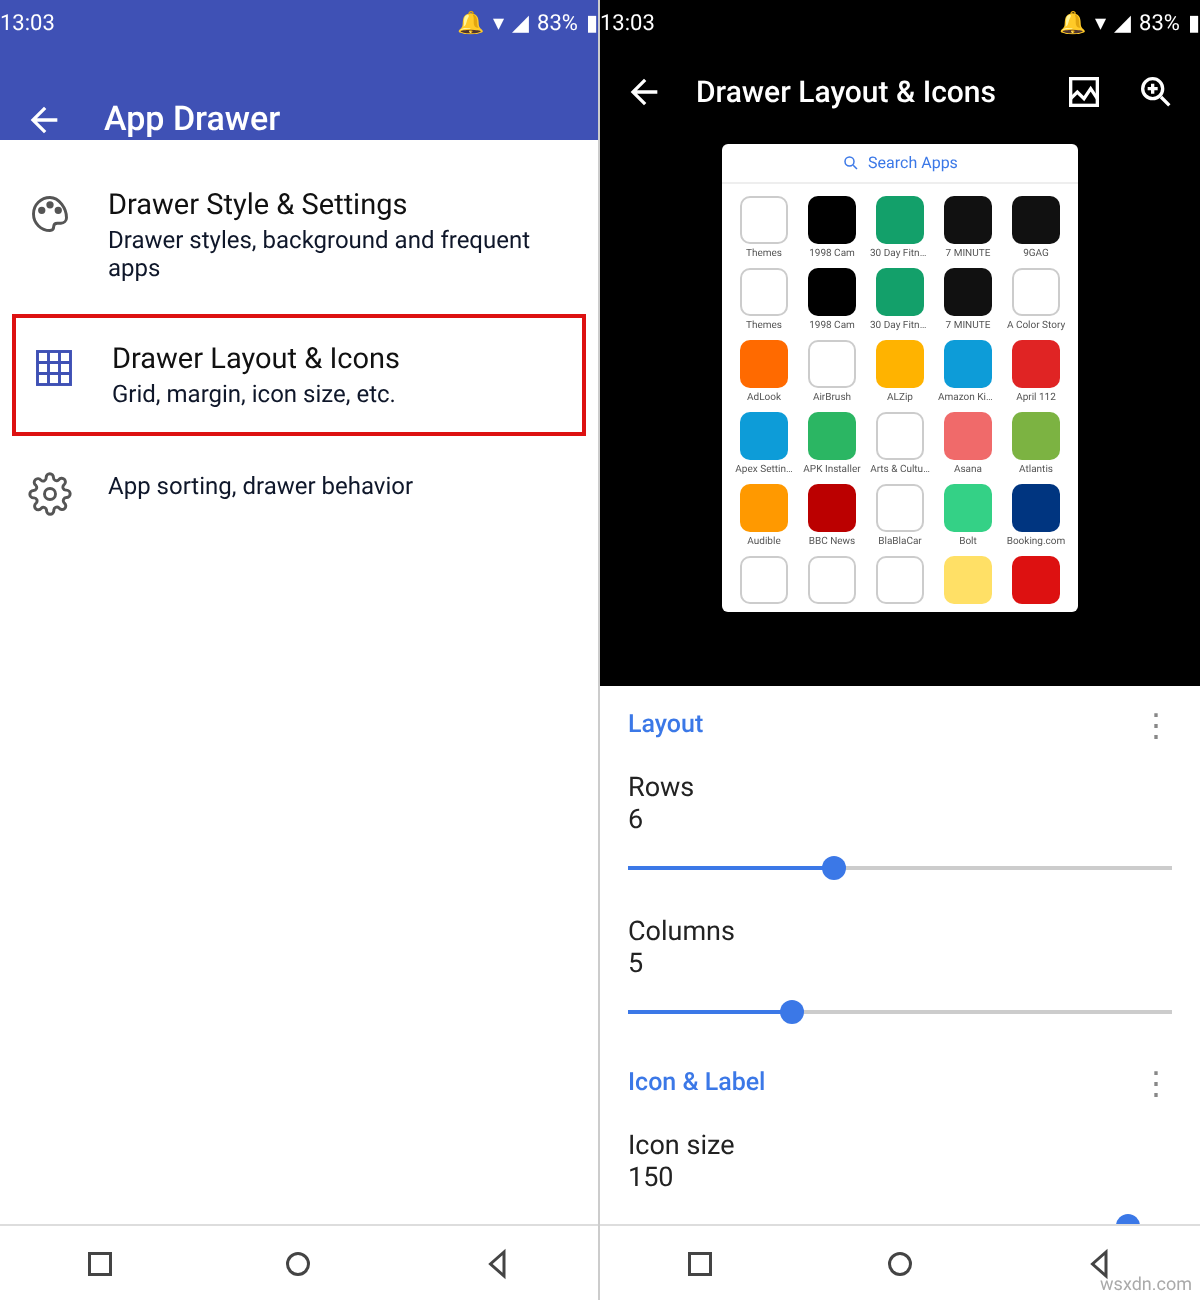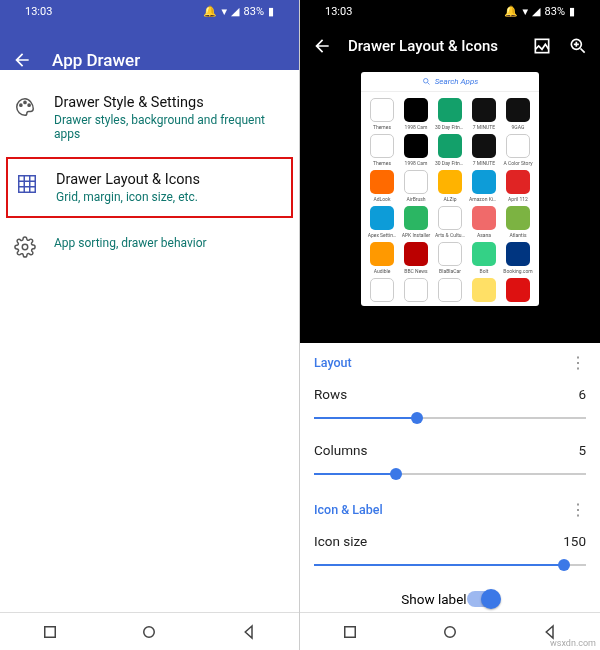--- a/index.html
+++ b/index.html
@@ -1,48 +1,48 @@
 <!DOCTYPE html>
 <html><head>
 <meta charset="utf-8">
 <style>
   * { box-sizing: border-box; margin: 0; padding: 0; }
   body { font-family: Roboto, Arial, sans-serif; background: #eee; width: 600px; height: 650px; overflow: hidden; }
   .canvas { display: flex; width: 600px; height: 650px; background: #fff; }
   .phone { width: 300px; height: 650px; background: #fff; display: flex; flex-direction: column; position: relative; border-right: 1px solid #ccc; }
   .phone:last-child { border-right: none; }
-  .statusbar { height: 22px; display: flex; align-items: center; justify-content: space-between; padding: 0 25px; font-size: 11px; color: #fff; }
+  .statusbar { height: 22px; display: flex; align-items: center; justify-content: space-between; padding: 0 0; font-size: 11px; color: #fff; }
   .statusbar .icons { display: flex; gap: 4px; align-items: center; }
   .sb-blue { background: #3f51b5; }
   .sb-black { background: #000; }
   .appbar { height: 48px; background: #3f51b5; color: #fff; display: flex; align-items: flex-end; padding: 0 12px; gap: 20px; font-size: 17px; font-weight: 500; }
   .appbar-black { height: 48px; background: #000; color: #fff; display: flex; align-items: center; padding: 0 12px; gap: 16px; font-size: 15px; font-weight: 500; }
   .appbar-black .title { flex: 1; }
   .ico { width: 20px; height: 20px; display: inline-flex; align-items: center; justify-content: center; }
   .list { flex: 1; background: #fff; padding: 10px 0; }
   .list-item { display: flex; align-items: flex-start; padding: 14px 14px; gap: 18px; }
   .list-item.selected { border: 2px solid #d11; margin: 2px 6px; padding: 12px 8px; }
   .li-icon { width: 22px; height: 22px; color: #555; flex-shrink: 0; margin-top: 2px; }
   .li-text .title { font-size: 14.5px; color: #111; }
-  .li-text .sub { font-size: 12px; color: #0f766e; margin-top: 2px; }
+  .li-text .sub { font-size: 12px; color: #0f172a; margin-top: 2px; }
   .navbar { height: 38px; background: #fff; border-top: 1px solid #ddd; display: flex; align-items: center; justify-content: space-around; }
   .navbar .nb { width: 18px; height: 18px; }
 
   .preview-zone { background: #000; height: 273px; display: flex; align-items: flex-start; justify-content: center; overflow: hidden; }
   .preview { width: 178px; background: #fff; margin-top: 2px; border-radius: 3px; overflow: hidden; }
-  .pv-search { display: flex; align-items: center; justify-content: center; gap: 4px; padding: 5px; font-size: 8px; color: #3b78e7; border-bottom: 1px solid #eee; font-style: italic; }
+  .pv-search { display: flex; align-items: center; justify-content: center; gap: 4px; padding: 5px; font-size: 8px; color: #3b78e7; border-bottom: 1px solid #eee; }
   .pv-grid { display: grid; grid-template-columns: repeat(5, 1fr); gap: 4px; padding: 6px 6px 2px; }
   .pv-cell { display: flex; flex-direction: column; align-items: center; gap: 2px; }
   .pv-tile { width: 24px; height: 24px; border-radius: 5px; }
   .pv-lbl { font-size: 5px; color: #555; text-align: center; white-space: nowrap; overflow: hidden; text-overflow: ellipsis; width: 30px; }
 
   .settings { flex: 1; background: #fff; overflow: hidden; }
   .section-head { display: flex; align-items: center; justify-content: space-between; padding: 10px 14px 6px; font-size: 12.5px; color: #3b78e7; font-weight: 500; }
   .srow { padding: 8px 14px 4px; }
-  .srow .lbl-line { display: flex; justify-content: space-between; font-size: 13.5px; color: #222; }
+  .srow .lbl-line { display: flex; justify-content: space-between; font-size: 13.5px; color: #222; flex-direction: column; }
   .slider { position: relative; height: 24px; margin-top: 4px; }
   .track { position: absolute; top: 11px; left: 0; right: 0; height: 2px; background: #ccc; }
   .fill { position: absolute; top: 11px; left: 0; height: 2px; background: #3b78e7; }
   .thumb { position: absolute; top: 6px; width: 12px; height: 12px; border-radius: 50%; background: #3b78e7; margin-left: -6px; }
   .toggle-row { display: flex; justify-content: center; align-items: center; padding: 10px 14px; font-size: 13.5px; }
   .switch { width: 32px; height: 16px; border-radius: 10px; background: #9db8f0; position: relative; }
   .switch .knob { position: absolute; right: -2px; top: -2px; width: 20px; height: 20px; border-radius: 50%; background: #3b78e7; box-shadow: 0 1px 2px rgba(0,0,0,.3); }
   .dots { color: #888; font-size: 16px; }
   .watermark { position: absolute; bottom: 2px; right: 4px; font-size: 9px; color: #aaa; }
 </style>

